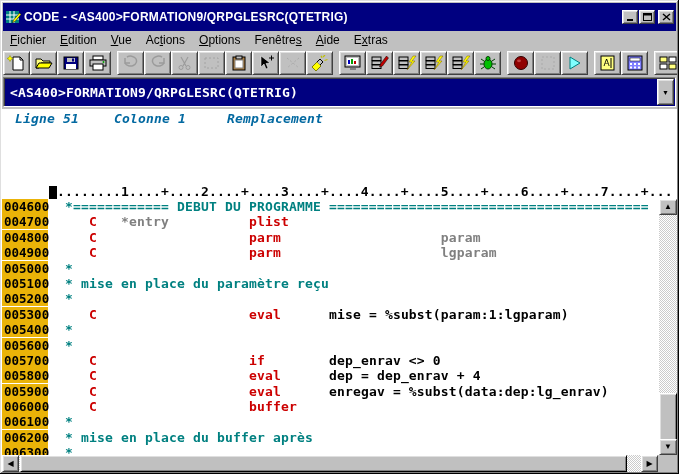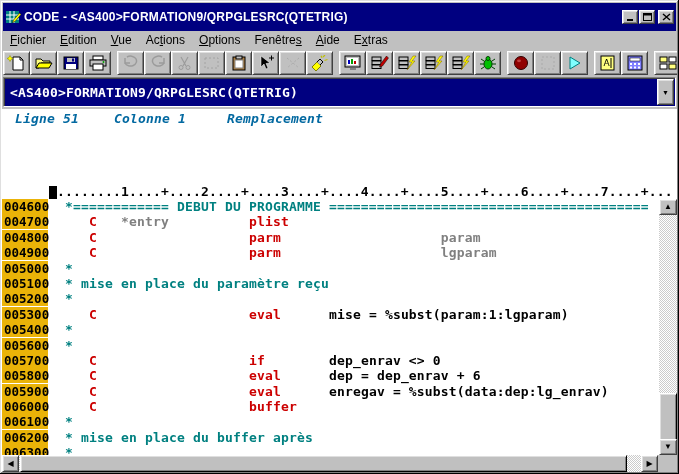--- a/index.html
+++ b/index.html
@@ -372,21 +372,21 @@
           <div class="code-line mono"><span class="seq">004700</span><span class="code-text"><span class="seg-spec">     C</span><span class="seg-plain">   </span><span class="seg-muted">*entry</span><span class="seg-plain">          </span><span class="seg-op">plist</span></span></div>
           <div class="code-line mono"><span class="seq">004800</span><span class="code-text"><span class="seg-spec">     C</span><span class="seg-plain">                   </span><span class="seg-op">parm</span><span class="seg-plain">                    </span><span class="seg-muted">param</span></span></div>
           <div class="code-line mono"><span class="seq">004900</span><span class="code-text"><span class="seg-spec">     C</span><span class="seg-plain">                   </span><span class="seg-op">parm</span><span class="seg-plain">                    </span><span class="seg-muted">lgparam</span></span></div>
           <div class="code-line mono"><span class="seq">005000</span><span class="code-text"><span class="seg-comment">  *</span></span></div>
           <div class="code-line mono"><span class="seq">005100</span><span class="code-text"><span class="seg-comment">  * mise en place du paramètre reçu</span></span></div>
           <div class="code-line mono"><span class="seq">005200</span><span class="code-text"><span class="seg-comment">  *</span></span></div>
           <div class="code-line mono"><span class="seq">005300</span><span class="code-text"><span class="seg-spec">     C</span><span class="seg-plain">                   </span><span class="seg-op">eval</span><span class="seg-plain">      </span><span class="seg-plain">mise = %subst(param:1:lgparam)</span></span></div>
           <div class="code-line mono"><span class="seq">005400</span><span class="code-text"><span class="seg-comment">  *</span></span></div>
           <div class="code-line mono"><span class="seq">005600</span><span class="code-text"><span class="seg-comment">  *</span></span></div>
           <div class="code-line mono"><span class="seq">005700</span><span class="code-text"><span class="seg-spec">     C</span><span class="seg-plain">                   </span><span class="seg-op">if</span><span class="seg-plain">        </span><span class="seg-plain">dep_enrav &lt;&gt; 0</span></span></div>
-          <div class="code-line mono"><span class="seq">005800</span><span class="code-text"><span class="seg-spec">     C</span><span class="seg-plain">                   </span><span class="seg-op">eval</span><span class="seg-plain">      </span><span class="seg-plain">dep = dep_enrav + 6</span></span></div>
+          <div class="code-line mono"><span class="seq">005800</span><span class="code-text"><span class="seg-spec">     C</span><span class="seg-plain">                   </span><span class="seg-op">eval</span><span class="seg-plain">      </span><span class="seg-plain">dep = dep_enrav + 4</span></span></div>
           <div class="code-line mono"><span class="seq">005900</span><span class="code-text"><span class="seg-spec">     C</span><span class="seg-plain">                   </span><span class="seg-op">eval</span><span class="seg-plain">      </span><span class="seg-plain">enregav = %subst(data:dep:lg_enrav)</span></span></div>
           <div class="code-line mono"><span class="seq">006000</span><span class="code-text"><span class="seg-spec">     C</span><span class="seg-plain">                   </span><span class="seg-op">buffer</span></span></div>
           <div class="code-line mono"><span class="seq">006100</span><span class="code-text"><span class="seg-comment">  *</span></span></div>
           <div class="code-line mono"><span class="seq">006200</span><span class="code-text"><span class="seg-comment">  * mise en place du buffer après</span></span></div>
           <div class="code-line mono"><span class="seq">006300</span><span class="code-text"><span class="seg-comment">  *</span></span></div>
           <div class="code-line mono"><span class="seq">006400</span><span class="code-text"><span class="seg-spec">     C</span><span class="seg-plain">                   </span><span class="seg-op">if</span><span class="seg-plain">        </span><span class="seg-plain">dep_enrap &lt;&gt; 0</span></span></div>
         </div>
       <div class="vscroll checker">
         <div class="sb-btn up">
             <span>▲</span>

